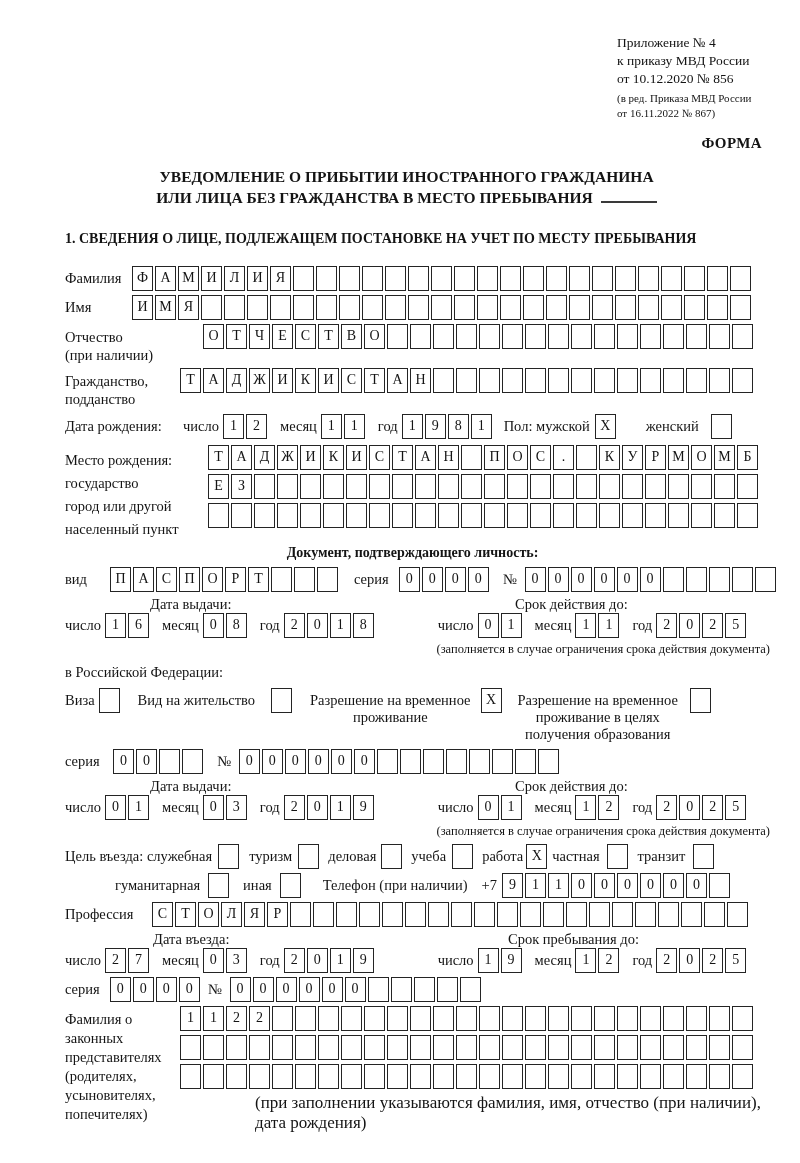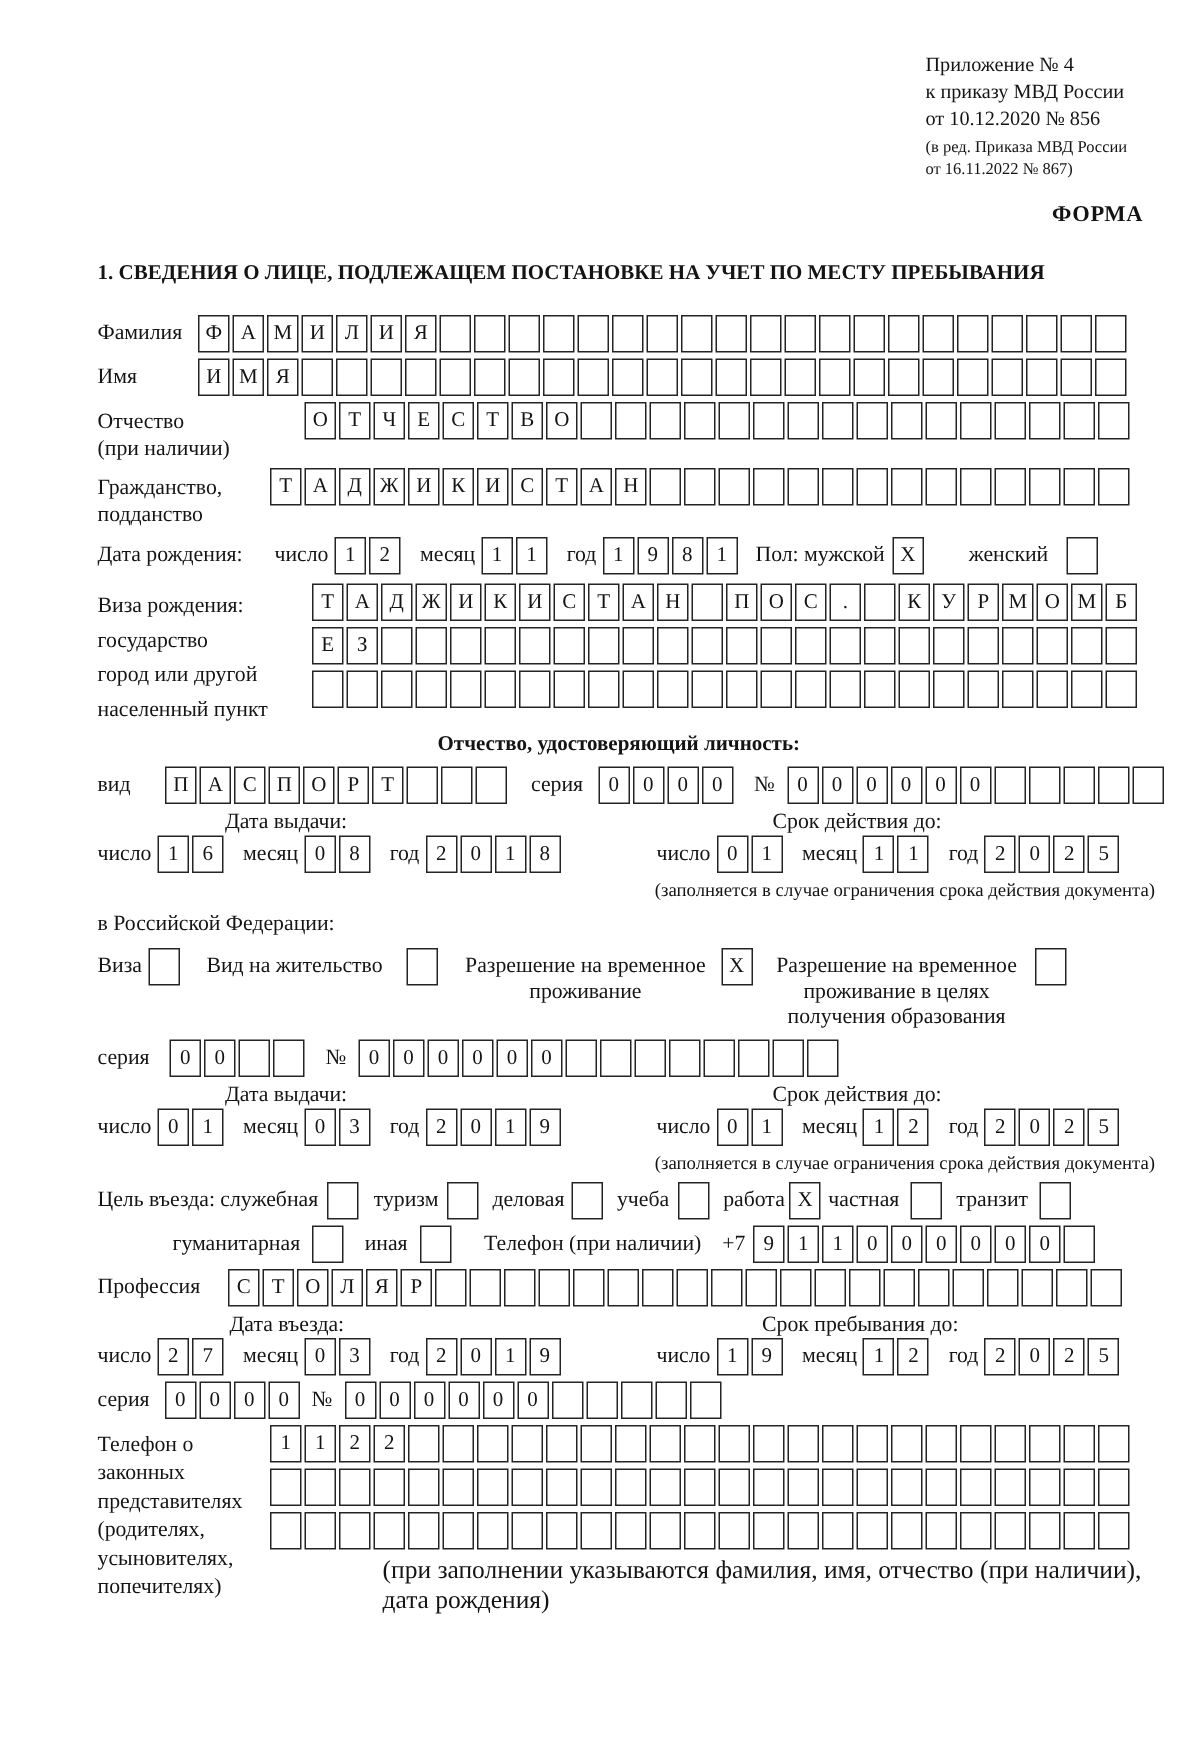--- a/index.html
+++ b/index.html
@@ -57,20 +57,26 @@
     <div>к приказу МВД России</div>
     <div>от 10.12.2020 № 856</div>
     <div class="r2">
       <div>(в ред. Приказа МВД России</div>
       <div>от 16.11.2022 № 867)</div>
     </div>
   </div>
 
   <div class="forma">ФОРМА</div>
 
+  <div class="title">
+    <div>УВЕДОМЛЕНИЕ О ПРИБЫТИИ ИНОСТРАННОГО ГРАЖДАНИНА</div>
+    <div>
+      <span>ИЛИ ЛИЦА БЕЗ ГРАЖДАНСТВА В МЕСТО ПРЕБЫВАНИЯ</span><span class="blank-line"></span>
+    </div>
+  </div>
 
   <div class="sec">1. СВЕДЕНИЯ О ЛИЦЕ, ПОДЛЕЖАЩЕМ ПОСТАНОВКЕ НА УЧЕТ ПО МЕСТУ ПРЕБЫВАНИЯ</div>
 
   <div class="frm">
 
     <div class="row">
       <div class="lab" style="width:67px">Фамилия</div>
       <div class="cells">
           <div class="cell">Ф</div>
           <div class="cell">А</div>
@@ -224,21 +230,21 @@
           </div>
         </div>
       <div class="lab" style="margin-left:10px">Пол: мужской</div>
       <div class="cell cb" style="margin-left:5px">X</div>
       <div class="lab" style="margin-left:28px">женский</div>
       <div class="cell cb" style="margin-left:12px"></div>
     </div>
 
     <div class="row" style="margin-top:6px">
       <div class="lab lab2" style="width:143px; line-height:23px">
-        <div>Виза рождения:</div>
+        <div>Место рождения:</div>
         <div>государство</div>
         <div>город или другой</div>
         <div>населенный пункт</div>
       </div>
       <div class="stack">
         <div class="cells">
             <div class="cell">Т</div>
             <div class="cell">А</div>
             <div class="cell">Д</div>
             <div class="cell">Ж</div>
@@ -311,21 +317,21 @@
             <div class="cell"></div>
             <div class="cell"></div>
             <div class="cell"></div>
             <div class="cell"></div>
             <div class="cell"></div>
             <div class="cell"></div>
           </div>
       </div>
     </div>
 
-    <div class="dochdr">Отчество, удостоверяющий личность:</div>
+    <div class="dochdr">Документ, подтверждающего личность:</div>
 
     <div class="row">
       <div class="lab" style="width:45px">вид</div>
       <div class="cells">
           <div class="cell">П</div>
           <div class="cell">А</div>
           <div class="cell">С</div>
           <div class="cell">П</div>
           <div class="cell">О</div>
           <div class="cell">Р</div>
@@ -632,21 +638,21 @@
           <div class="cell"></div>
           <div class="cell"></div>
           <div class="cell"></div>
           <div class="cell"></div>
           <div class="cell"></div>
         </div>
     </div>
 
     <div class="row" style="margin-top:4px">
       <div class="lab lab2" style="width:115px; line-height:19px">
-        <div>Телефон о</div>
+        <div>Фамилия о</div>
         <div>законных</div>
         <div>представителях</div>
         <div>(родителях,</div>
         <div>усыновителях,</div>
         <div>попечителях)</div>
       </div>
       <div>
         <div class="stack">
           <div class="cells">
               <div class="cell">1</div>

